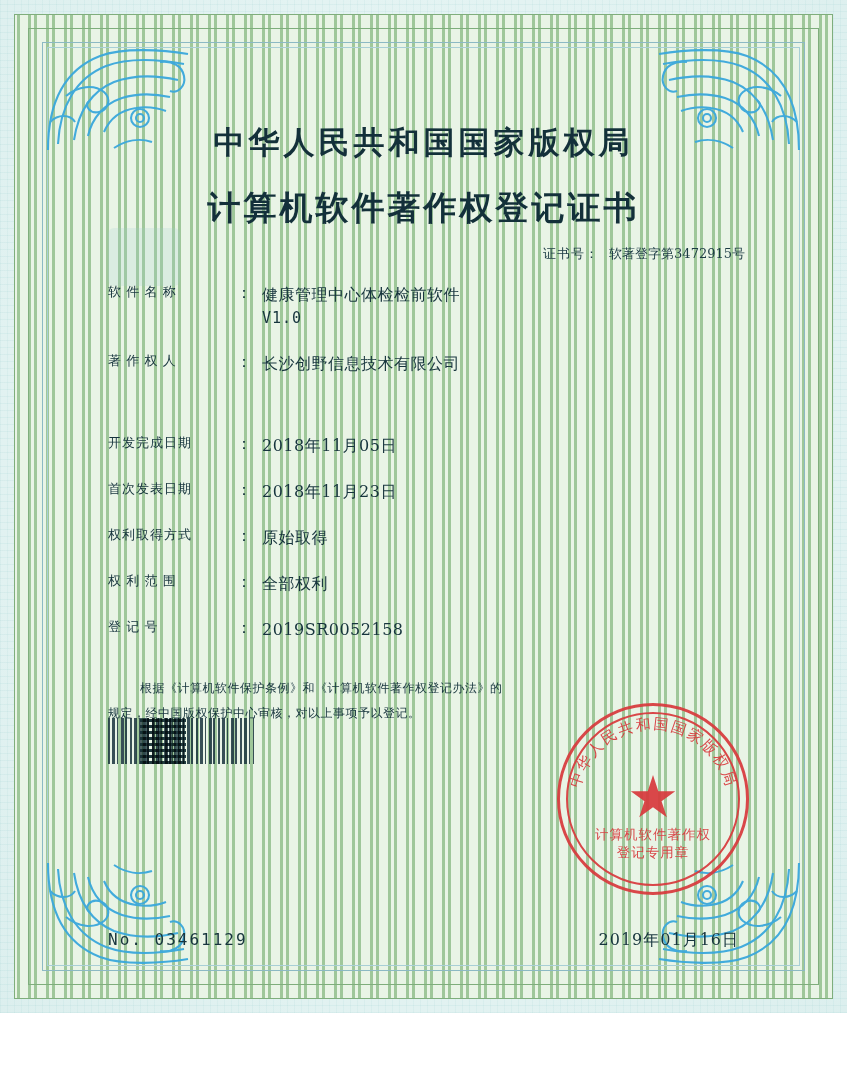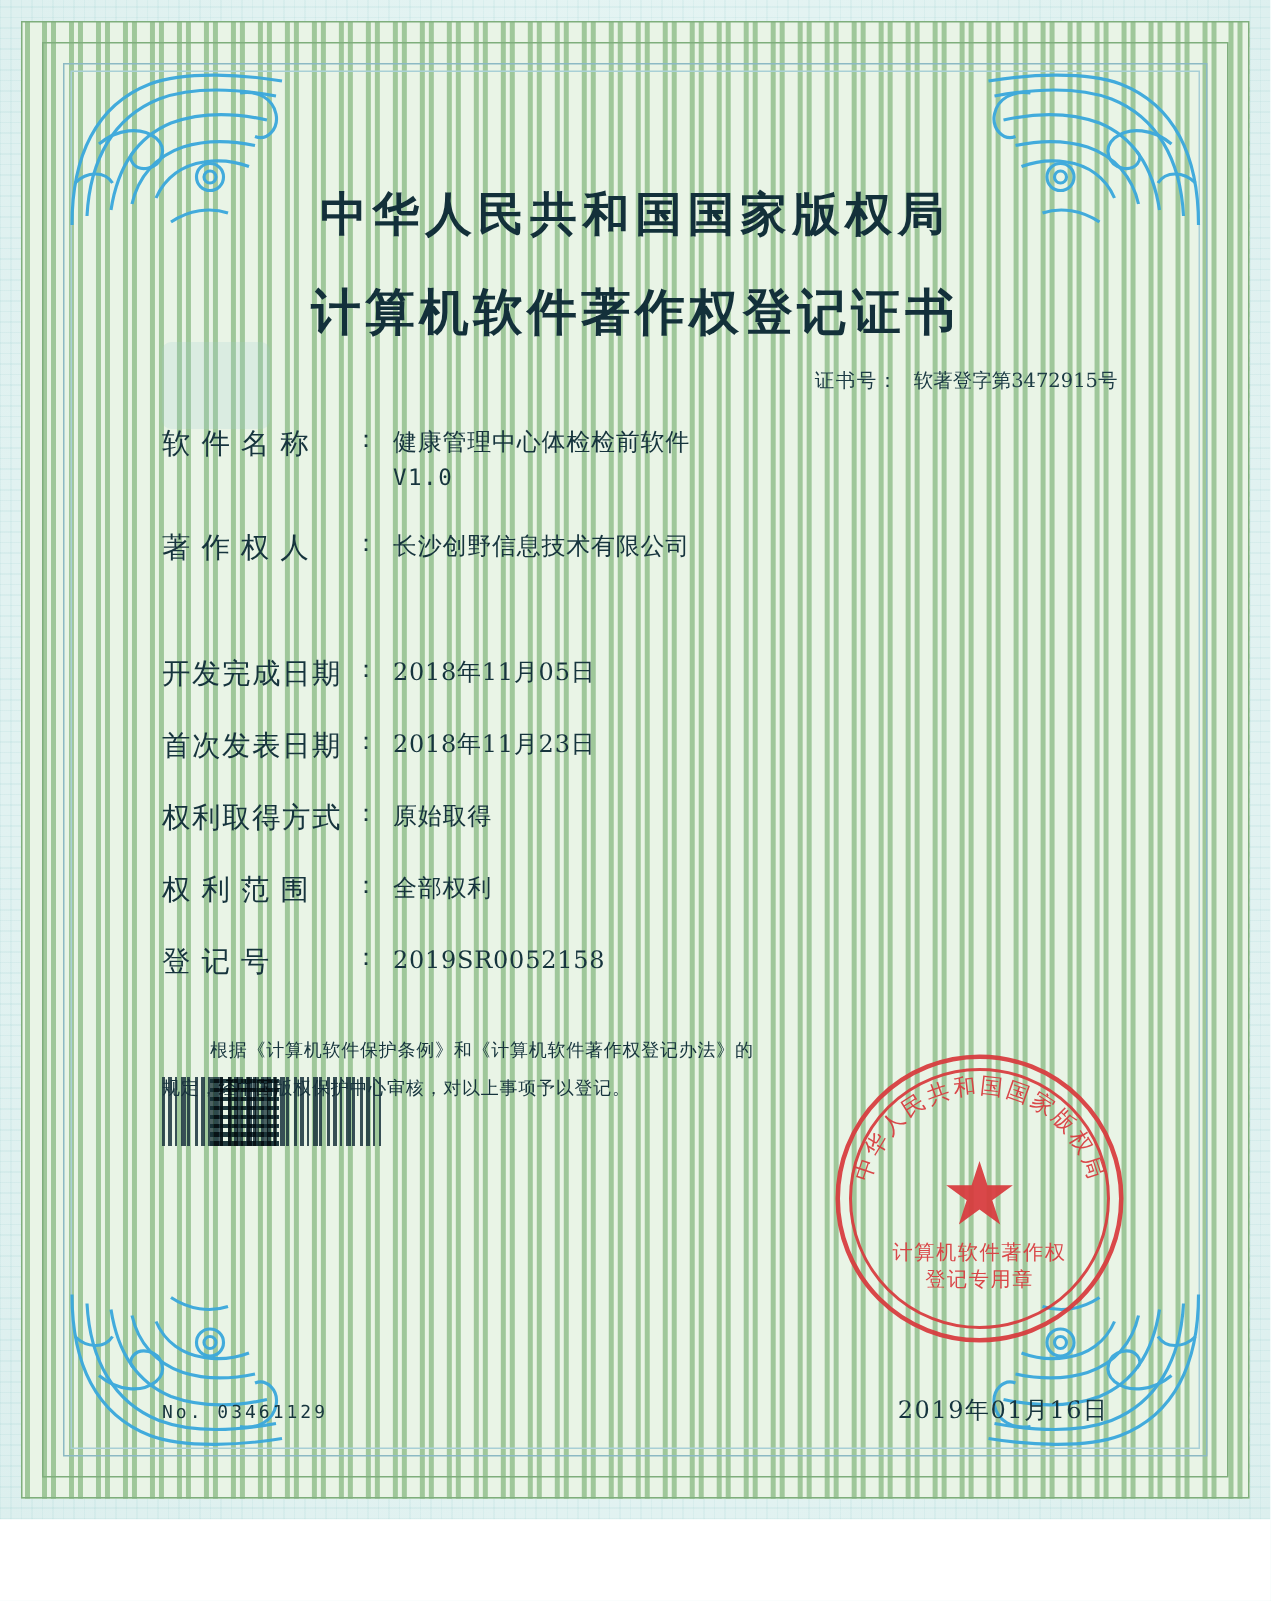--- a/index.html
+++ b/index.html
@@ -132,23 +132,23 @@
     padding-right: 40px;
   }
   .field-row {
     display: flex;
     align-items: flex-start;
     margin-bottom: 2px;
   }
   .field-label {
     width: 128px;
     flex: 0 0 128px;
-    font-size: 19px;
-    color: #16343d;
-    font-family: Liberation Sans, sans-serif;
+    font-size: 13px;
+    color: #16343d;
+    font-family: Liberation Serif, serif;
     letter-spacing: 1px;
     white-space: nowrap;
   }
   .field-colon {
     flex: 0 0 auto;
     margin-right: 10px;
     font-size: 16px;
     color: #16343d;
     font-family: "DejaVu Serif", "Liberation Serif", serif;
   }
@@ -247,21 +247,21 @@
     position: absolute;
     left: 60px;
     right: 60px;
     bottom: 62px;
     display: flex;
     justify-content: space-between;
     align-items: baseline;
     padding: 0 48px 0 48px;
   }
   .footer-serial {
-    font-size: 12px;
+    font-size: 16px;
     color: #16343d;
     font-family: "DejaVu Sans Mono", "Liberation Mono", monospace;
     letter-spacing: 2px;
   }
   .footer-date {
     font-size: 16px;
     color: #16343d;
     font-family: "DejaVu Serif", "Liberation Serif", serif;
     letter-spacing: 1px;
   }

